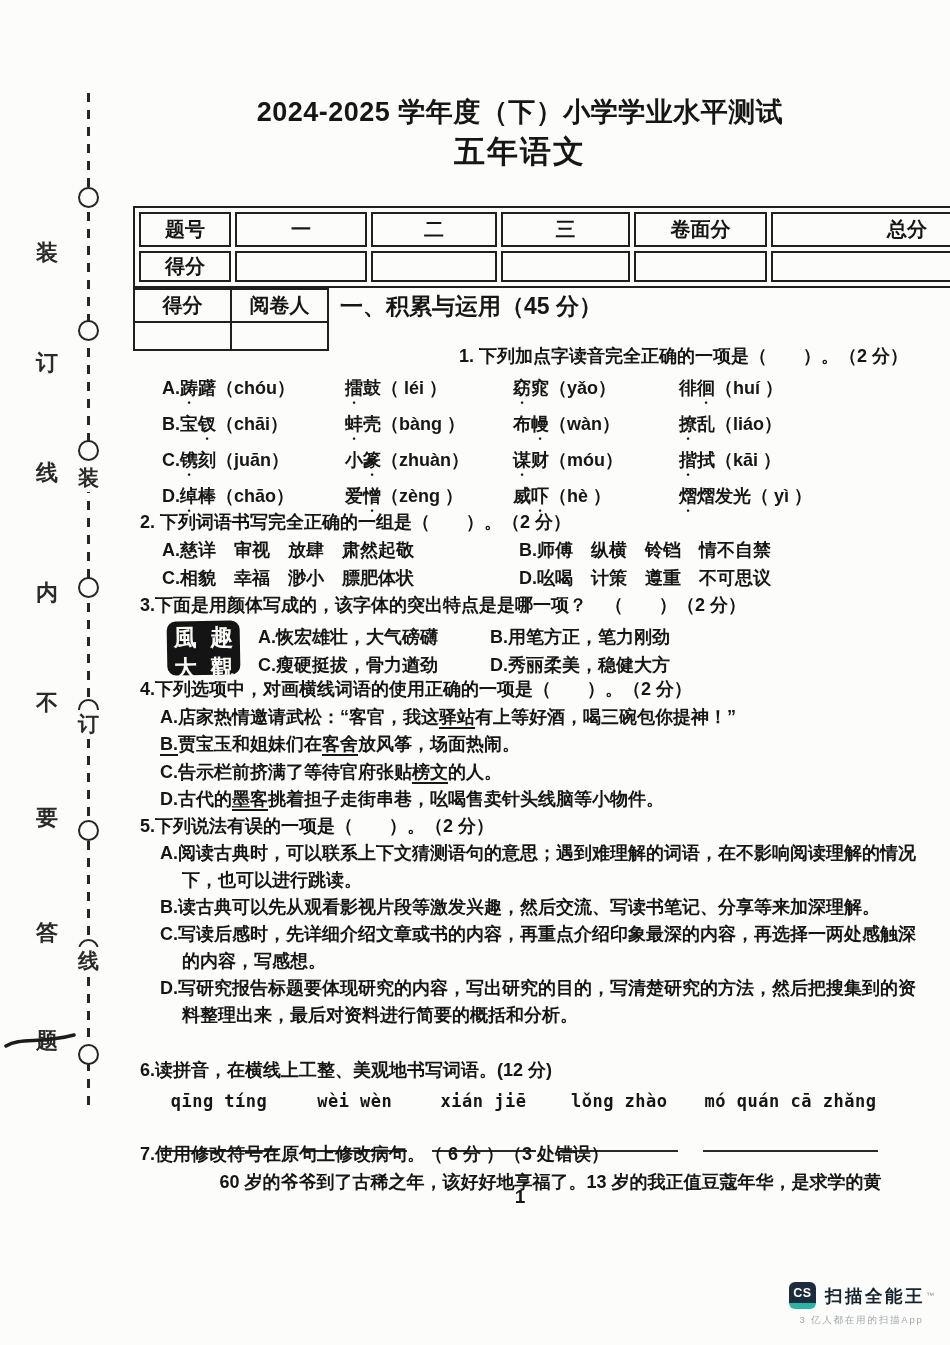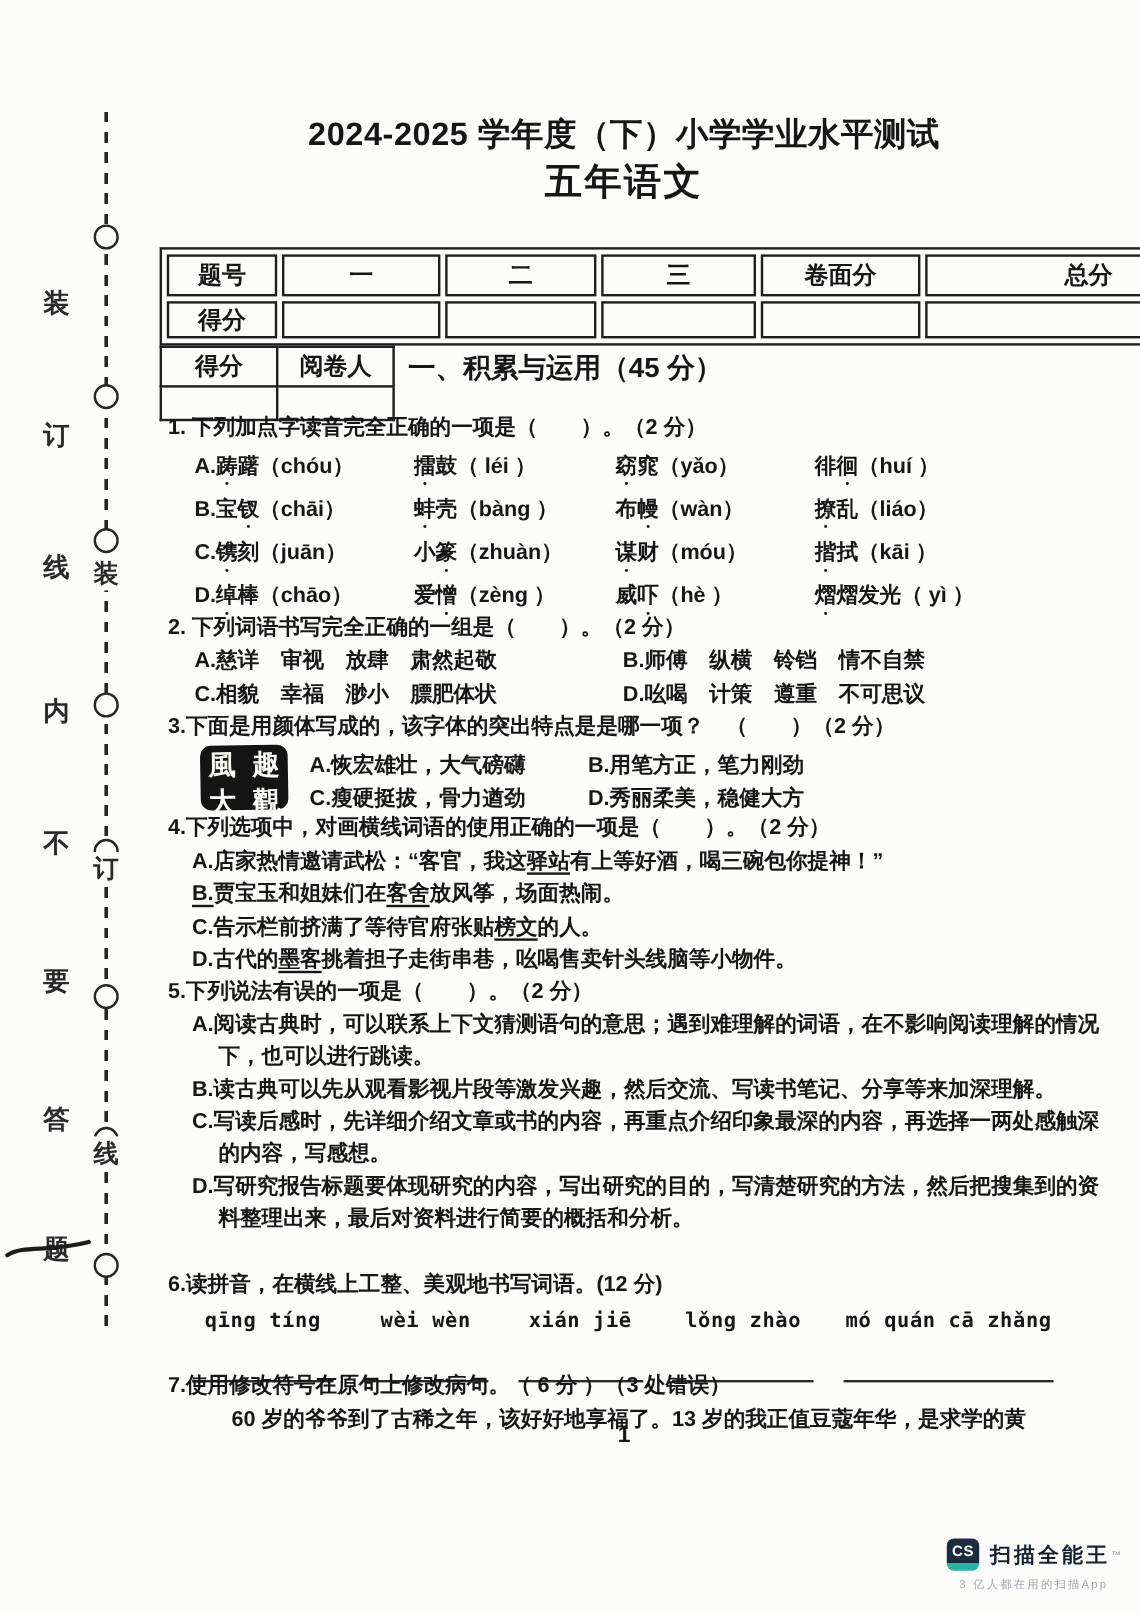--- a/index.html
+++ b/index.html
@@ -39,38 +39,38 @@
     font-size:20px;font-weight:800;padding:0;width:98px;}
   .grader tr:nth-child(1) td{height:31px;}
   .grader tr:nth-child(2) td{height:26px;}
   .sec-head{position:absolute;left:340px;top:291px;font-size:23px;font-weight:800;}
   
   .q{position:absolute;left:140px;width:768px;font-size:18px;font-weight:600;}
   .stem{font-weight:700;}
   .u{text-decoration:underline;text-underline-offset:4px;text-decoration-thickness:1.5px;}
   .d{-webkit-text-emphasis:filled dot;text-emphasis:filled dot;
      -webkit-text-emphasis-position:under left;text-emphasis-position:under left;}
-  .q1 .stem{line-height:31px;}
+  .q1 .stem{line-height:31px;text-align:right;}
   .g4{display:grid;grid-template-columns:183px 168px 166px 1fr;margin-left:22px;line-height:33px;}
   .q2 .stem{line-height:29px;}
   .g2{display:grid;grid-template-columns:357px 1fr;margin-left:22px;line-height:27.5px;}
   .q3 .stem{line-height:27px;}
   .g2b{display:grid;grid-template-columns:232px 1fr;margin-left:118px;line-height:28px;}
   .seal{position:absolute;left:27px;top:29px;width:73px;height:54px;background:#141414;
     border-radius:9px;display:grid;grid-template-columns:1fr 1fr;align-items:center;
     justify-items:center;color:#fbfbf7;font-family:"DejaVu Serif","Liberation Serif",serif;
     font-size:23px;font-weight:700;padding:1px 0;box-sizing:border-box;transform:rotate(-1deg);}
   .opt{margin-left:20px;line-height:27.6px;}
   .q5 .opt{text-indent:-22px;padding-left:22px;line-height:27px;width:745px;}
   .py-row{display:flex;justify-content:space-between;width:718px;margin-left:20px;margin-top:6px;}
   .py-item{display:flex;flex-direction:column;align-items:center;gap:22px;}
   .py-item span{font-family:"DejaVu Sans Mono","Liberation Mono",monospace;
     font-size:17px;font-weight:700;letter-spacing:.5px;white-space:nowrap;}
   .py-line{border-bottom:2.5px solid #2a2a2a;margin-top:17px;}
-  .q7 .body{text-indent:53px;line-height:28px;width:768px;}
+  .q7 .body{text-indent:53px;line-height:28px;width:768px;text-align:center;}
   .page-num{position:absolute;left:135px;top:1186px;width:770px;text-align:center;
     font-size:19px;font-weight:700;}
   
   .cam{position:absolute;right:16px;bottom:18px;display:flex;flex-direction:column;
     align-items:center;}
   .cam-row{display:flex;align-items:center;}
   .cam-icon{width:27px;height:27px;border-radius:6px;
     background:linear-gradient(to bottom,#1d2b3f 0%,#1d2b3f 76%,#28b5a3 76%,#28b5a3 100%);
     color:#ffffff;font-size:12.5px;font-weight:800;display:flex;align-items:center;
     justify-content:center;padding-bottom:6px;box-sizing:border-box;letter-spacing:.5px;}

